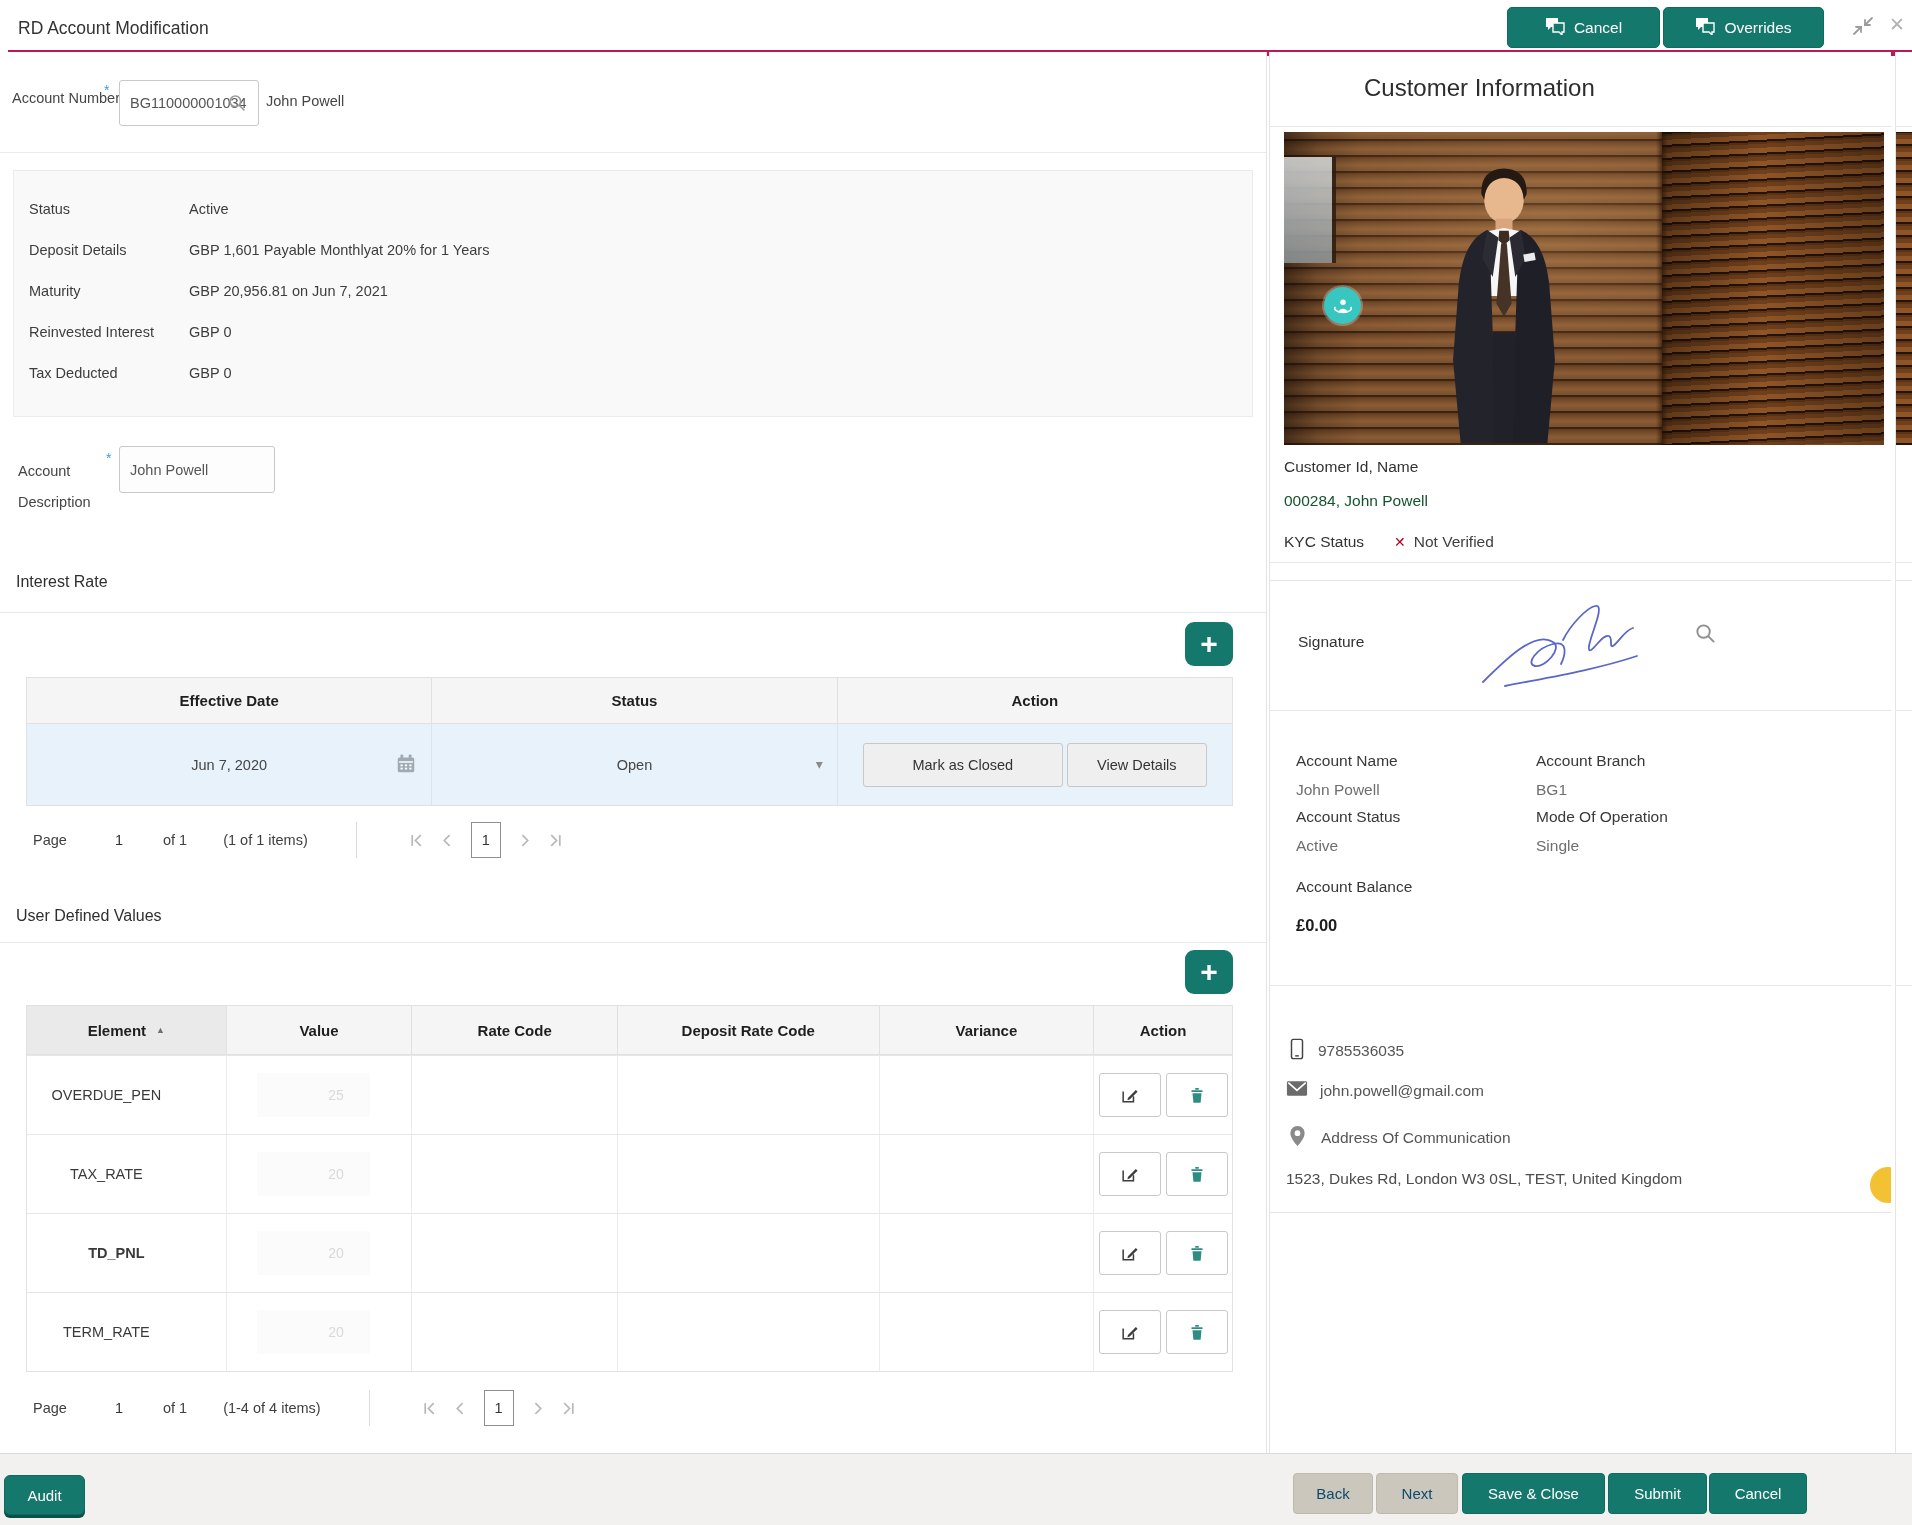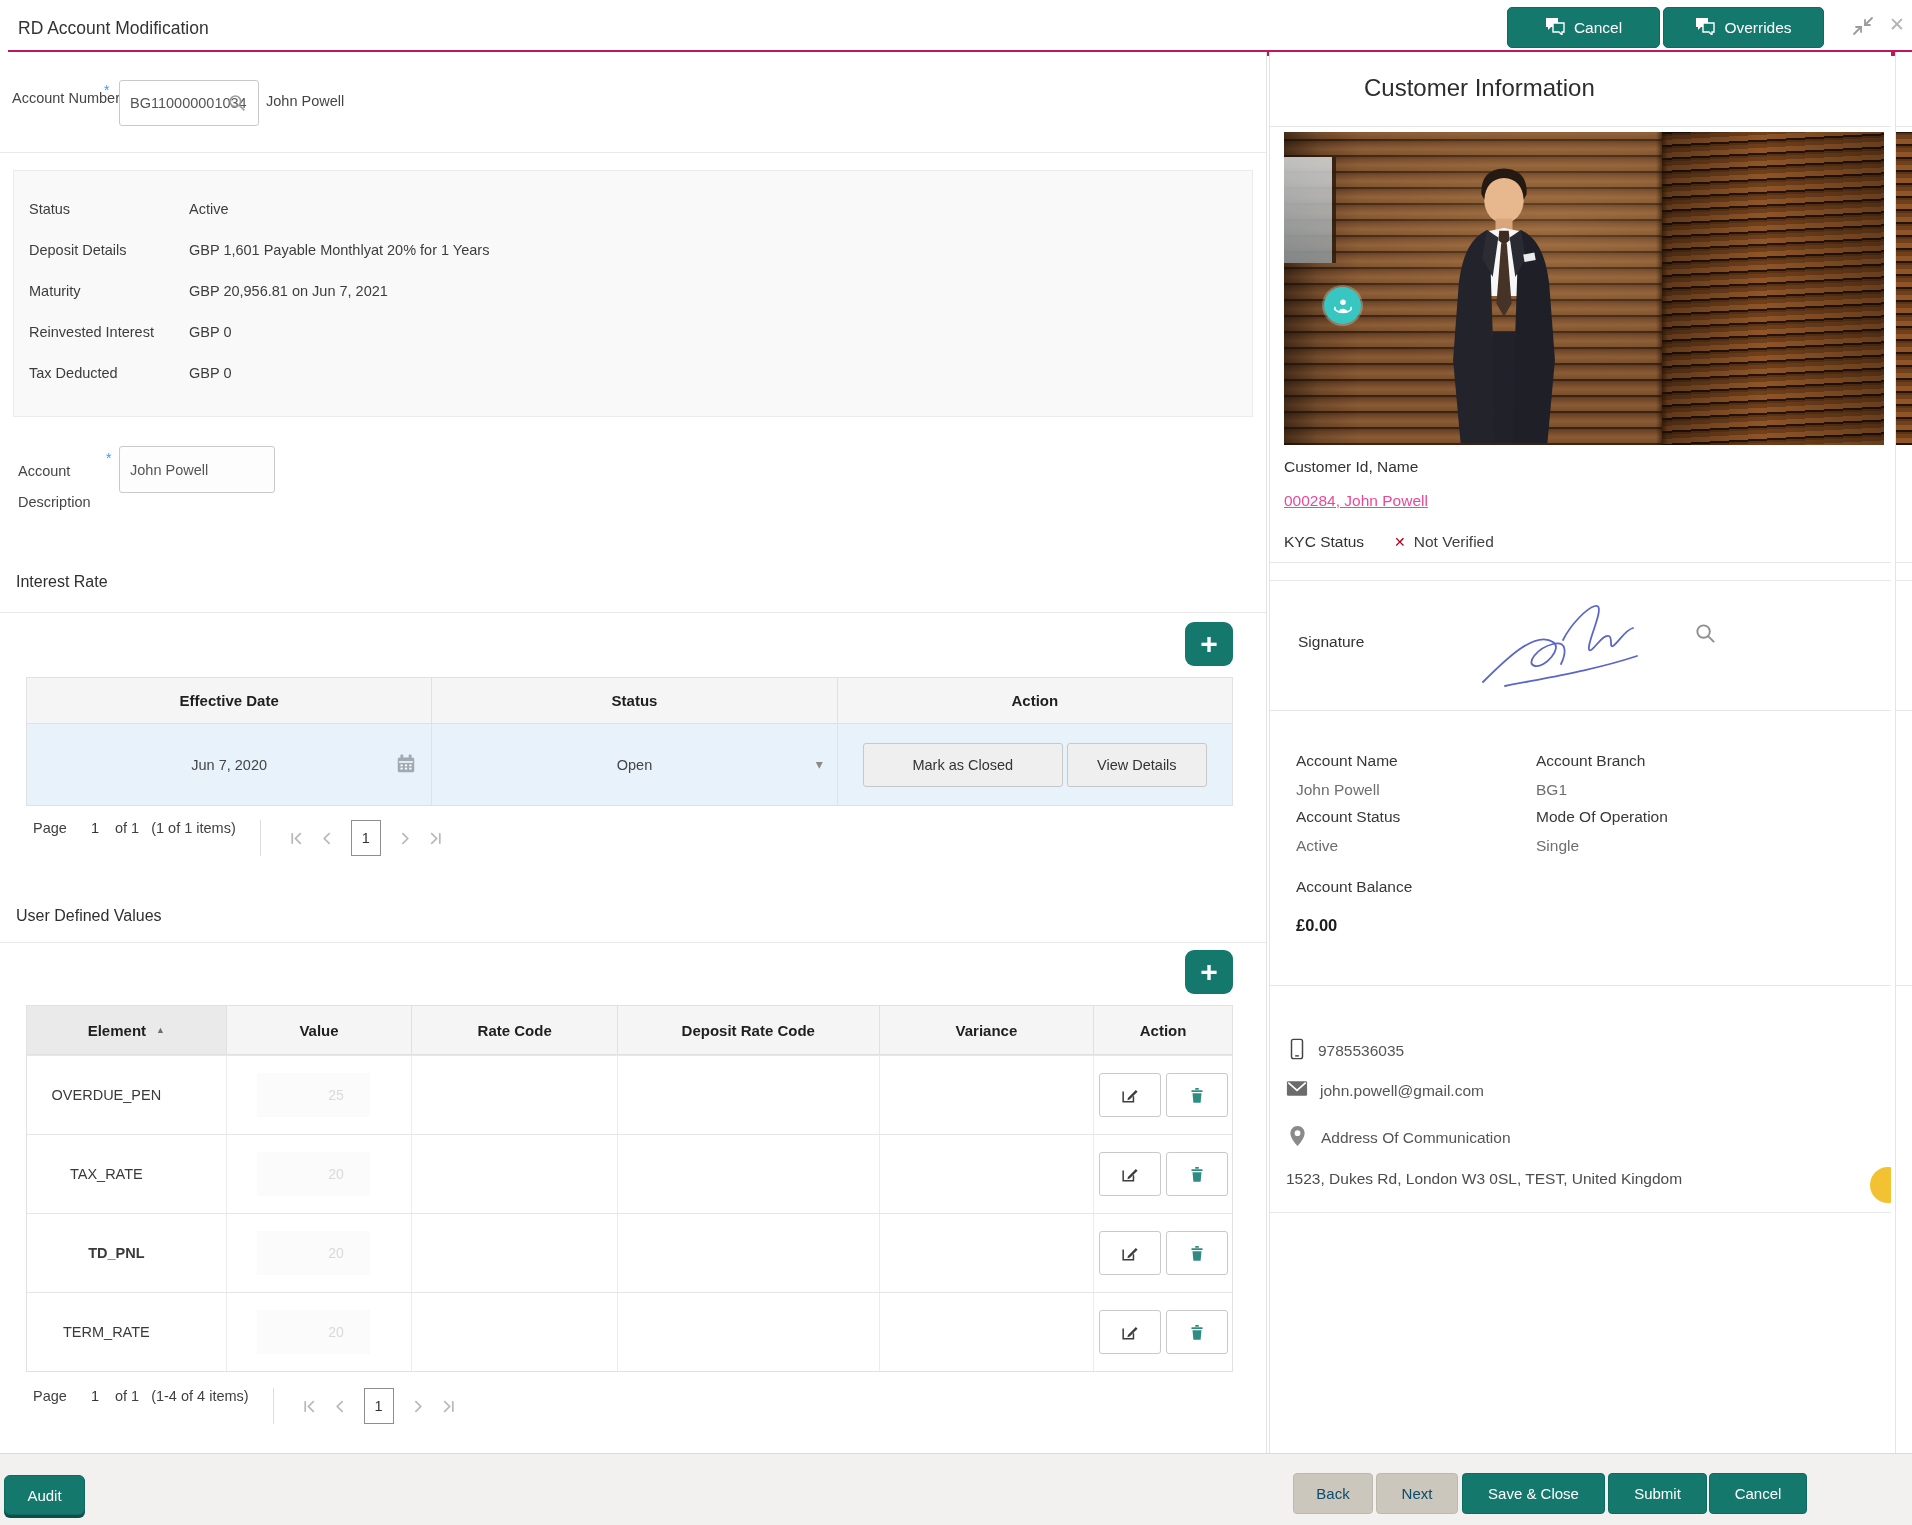--- a/index.html
+++ b/index.html
@@ -55,21 +55,21 @@
     font-size:14.5px;color:#454545;position:relative;}
   .ir-row .c:last-child{border-right:none;}
   .cal-ic{position:absolute;right:14px;top:29px;cursor:pointer;}
   .dd-ic{position:absolute;right:14px;top:32px;color:#8a8a8a;font-size:14px;cursor:pointer;}
   .row-btn{height:44px;border:1px solid #c8c8c8;border-radius:3px;background:#efefef;font-size:14.5px;color:#333;
     cursor:pointer;font-family:inherit;}
   .btn-mac{width:200px;margin-right:4px;}
   .btn-vd{width:140px;}
 
   
-  .pg{position:absolute;left:33px;display:flex;align-items:flex-start;font-size:14.5px;color:#3f3f3f;height:40px;}
+  .pg{position:absolute;left:33px;display:flex;align-items:center;font-size:14.5px;color:#3f3f3f;height:40px;gap:24px;}
   .pg .pnum{margin:0 16px 0 24px;color:#333;}
   .pg .items{margin-left:12px;}
   .pg .vsep{width:1px;height:36px;background:#dcdcdc;margin:0 28px 0 24px;}
   .pg .nav{display:flex;align-items:center;gap:16px;}
   .pg .nico{cursor:pointer;display:flex;align-items:center;}
   .pg .pbox{width:28px;height:34px;border:1px solid #8e8e8e;display:flex;align-items:center;justify-content:center;
     color:#333;background:#fff;cursor:pointer;}
 
   
   .udv-table{position:absolute;left:26px;top:953px;width:1207px;border:1px solid #e1e1e1;box-sizing:border-box;}
@@ -104,21 +104,21 @@
     background:
       linear-gradient(90deg, rgba(0,0,0,.35), rgba(0,0,0,0) 45%, rgba(0,0,0,.28)),
       repeating-linear-gradient(0deg,#241309 0 2px,#8f5527 2px 7px,#703f1b 7px 11px,#5c3315 11px 13px);}
   .wall-corner{position:absolute;left:calc(63% - 6px);top:0;width:12px;height:100%;
     background:linear-gradient(90deg,rgba(0,0,0,0),rgba(35,17,4,.6),rgba(0,0,0,0));}
   .man{position:absolute;left:140px;top:30px;}
   .badge-360{position:absolute;left:40px;top:155px;width:37px;height:37px;border-radius:50%;background:#38C6C0;
     display:flex;align-items:center;justify-content:center;cursor:pointer;box-shadow:0 0 0 2px rgba(255,255,255,.25);}
 
   .r-label{position:absolute;font-size:15.5px;color:#333;}
-  .r-value{position:absolute;font-size:15.5px;color:#ec4899;text-decoration:underline;}
+  .r-value{position:absolute;font-size:15.5px;color:#14532d;}
   .kyc-cross{color:#B00020;font-weight:bold;font-size:14px;margin-right:8px;}
   .kyc-wrap{position:absolute;left:124px;top:481px;display:flex;align-items:center;font-size:15.5px;color:#3f3f3f;}
 
   .sig-svg{position:absolute;left:205px;top:538px;}
   .sig-zoom{position:absolute;left:424px;top:570px;cursor:pointer;}
 
   .cgrid{position:absolute;left:26px;top:700px;width:560px;display:grid;grid-template-columns:240px auto;}
   .gcell{margin-bottom:9px;}
   .glabel{font-size:15.5px;color:#383838;margin-bottom:11px;}
   .gvalue{font-size:15.5px;color:#6e6e6e;}

